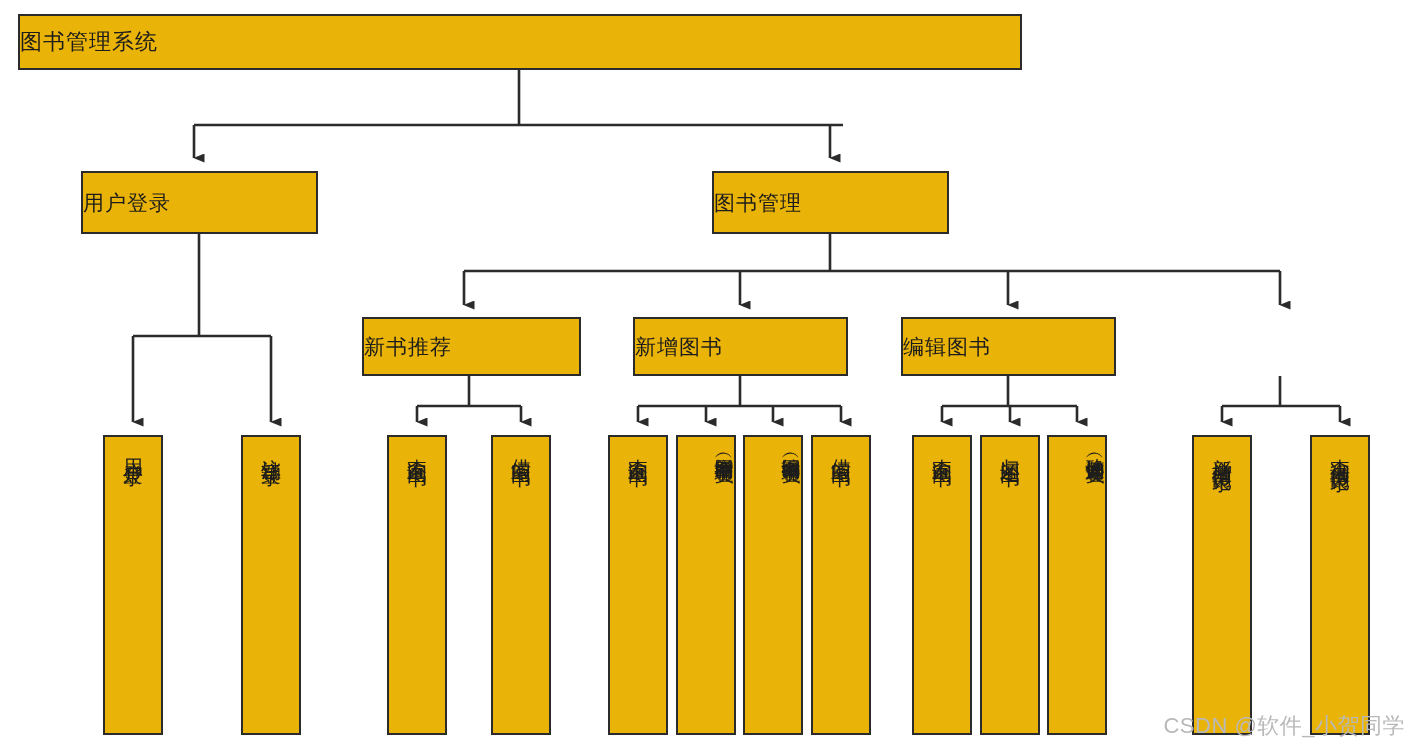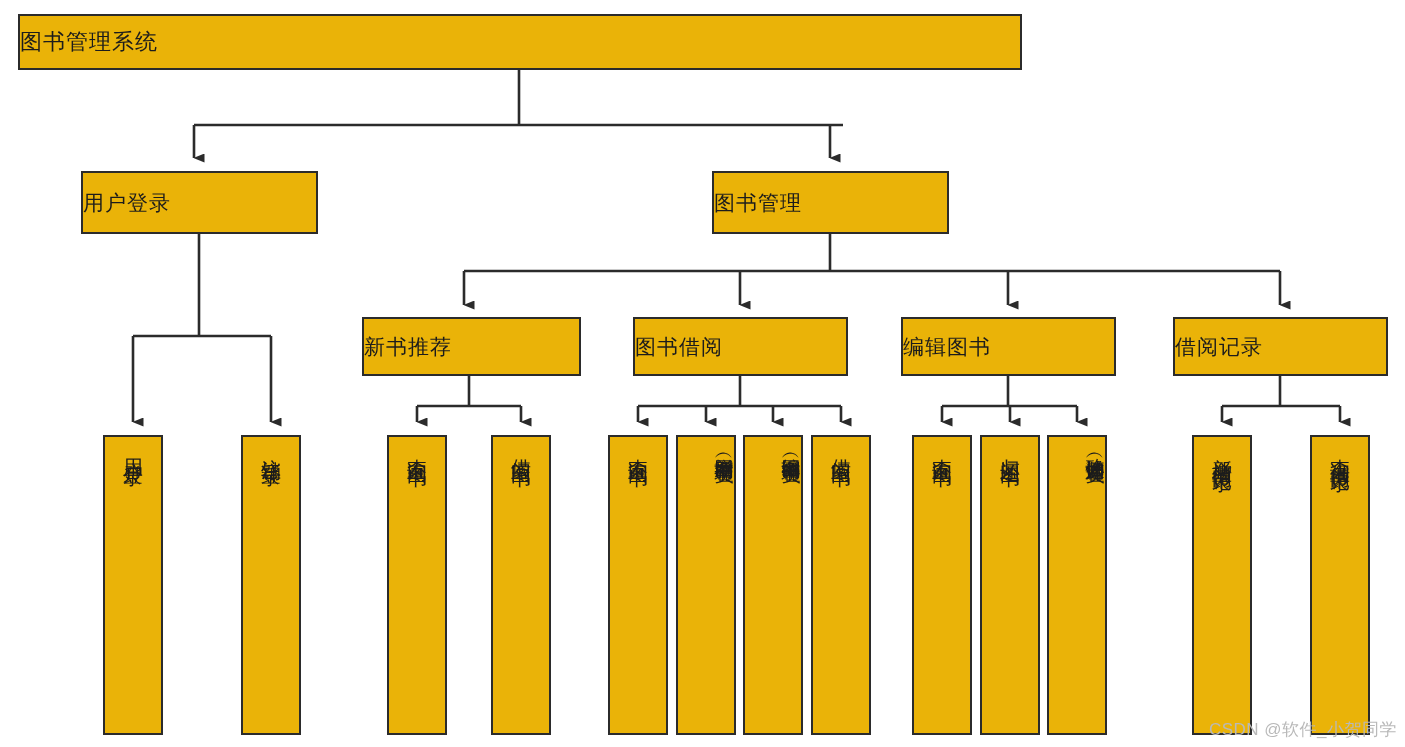--- a/index.html
+++ b/index.html
@@ -64,23 +64,23 @@
     letter-spacing: 1px;
   }
   .node.v-top .vlabel {
     align-self: flex-start;
   }
   .node.v-top {
     align-items: flex-start;
   }
   #watermark {
     position: absolute;
-    right: 8px;
+    right: 0;
     bottom: 6px;
-    font-size: 17px;
+    font-size: 22px;
     color: #b9b9b9;
     letter-spacing: 0.5px;
     z-index: 5;
     white-space: nowrap;
   }
 </style>
 </head>
 <body>
 
 <div id="canvas">
@@ -145,30 +145,27 @@
 
   <div class="node h" style="left:712px; top:171px; width:237px; height:63px;">
     <span>图书管理</span>
   </div>
 
   <div class="node h" style="left:362px; top:317px; width:219px; height:59px;">
     <span>新书推荐</span>
   </div>
 
   <div class="node h" style="left:633px; top:317px; width:215px; height:59px;">
-    <span>图书借阅</span>
+    <span>新增图书</span>
   </div>
 
   <div class="node h" style="left:901px; top:317px; width:215px; height:59px;">
     <span>编辑图书</span>
   </div>
 
-  <div class="node h" style="left:1173px; top:317px; width:215px; height:59px;">
-    <span>借阅记录</span>
-  </div>
 
   <div class="node v" style="left:103px; top:435px; width:60px; height:300px;">
     <span class="vlabel">用户登录</span>
   </div>
 
   <div class="node v" style="left:241px; top:435px; width:60px; height:300px;">
     <span class="vlabel">注销登录</span>
   </div>
 
   <div class="node v" style="left:387px; top:435px; width:60px; height:300px;">

